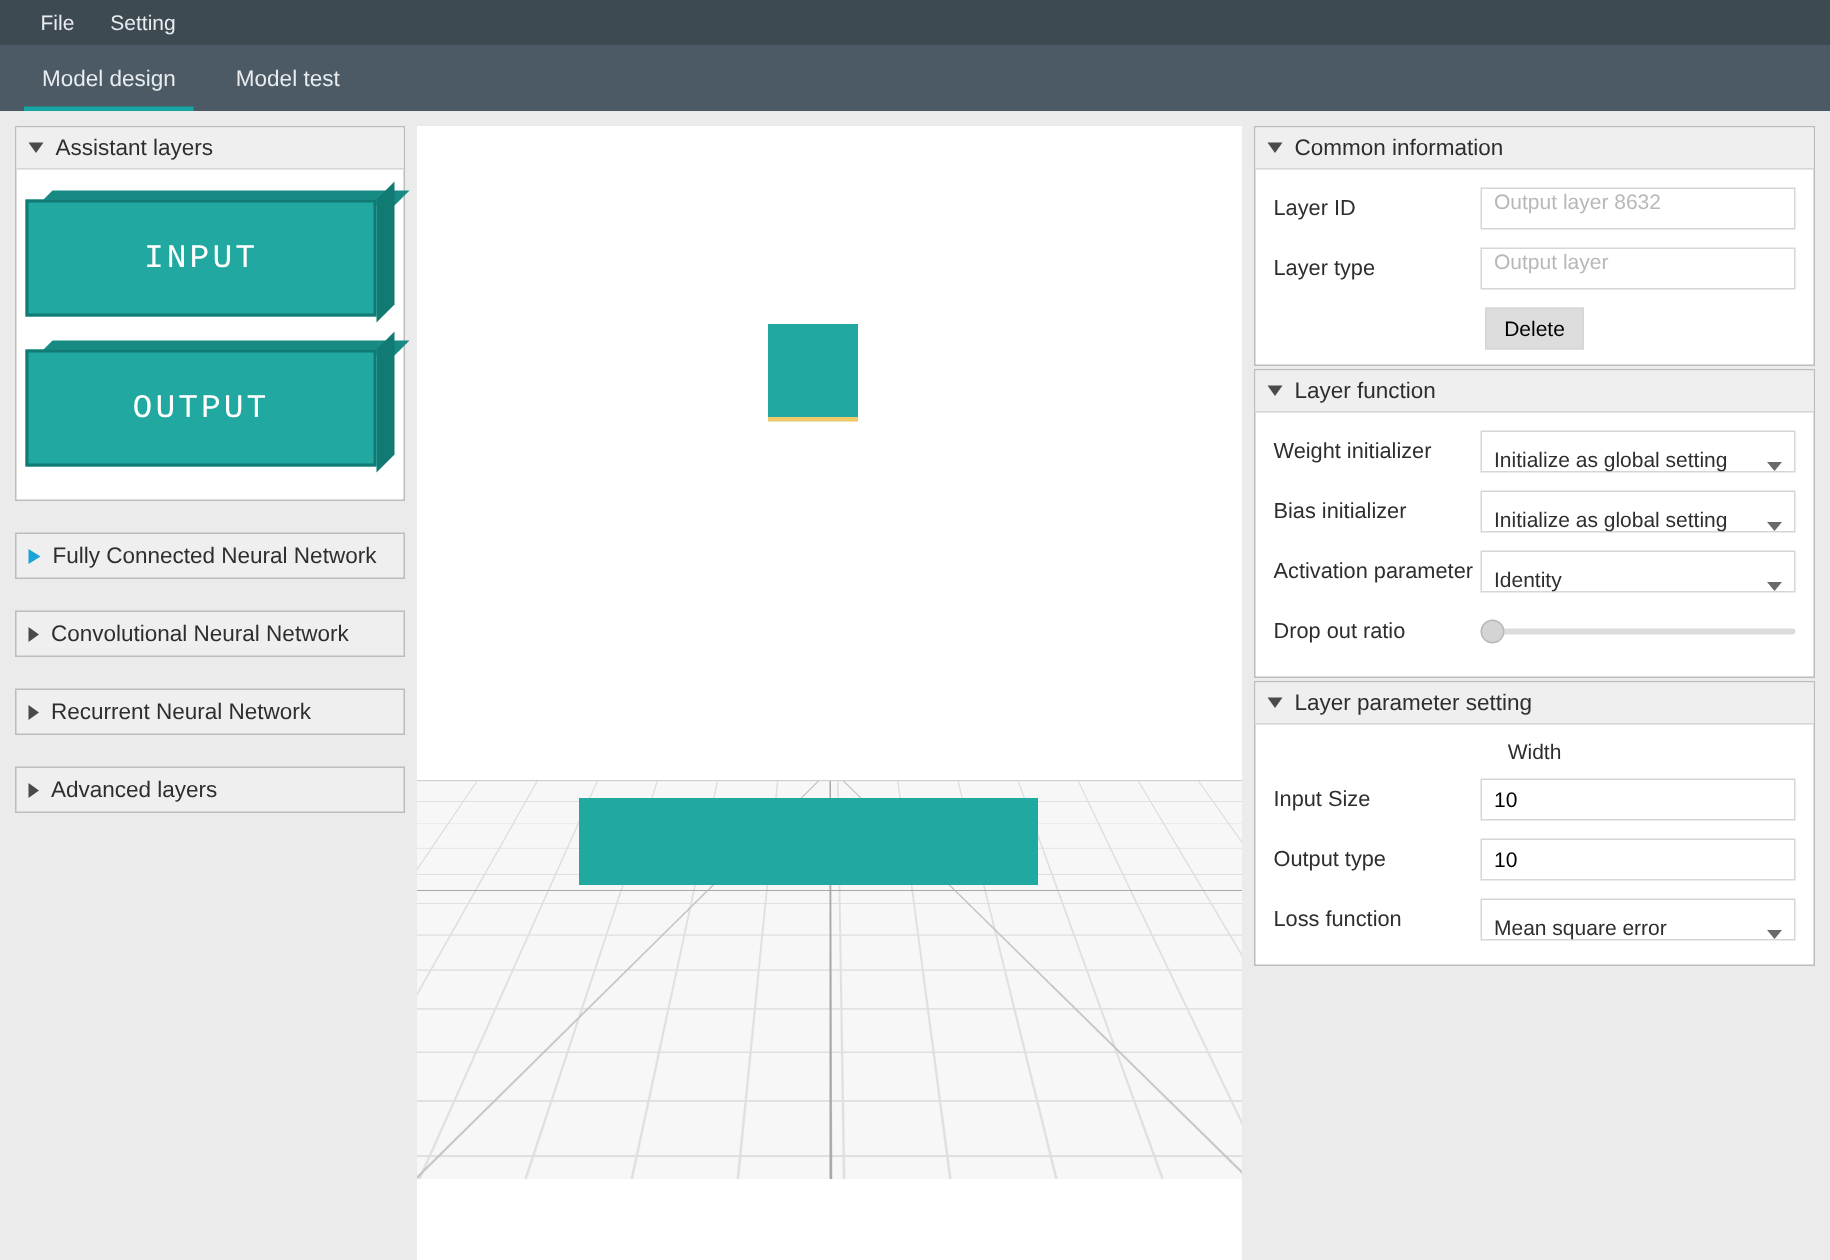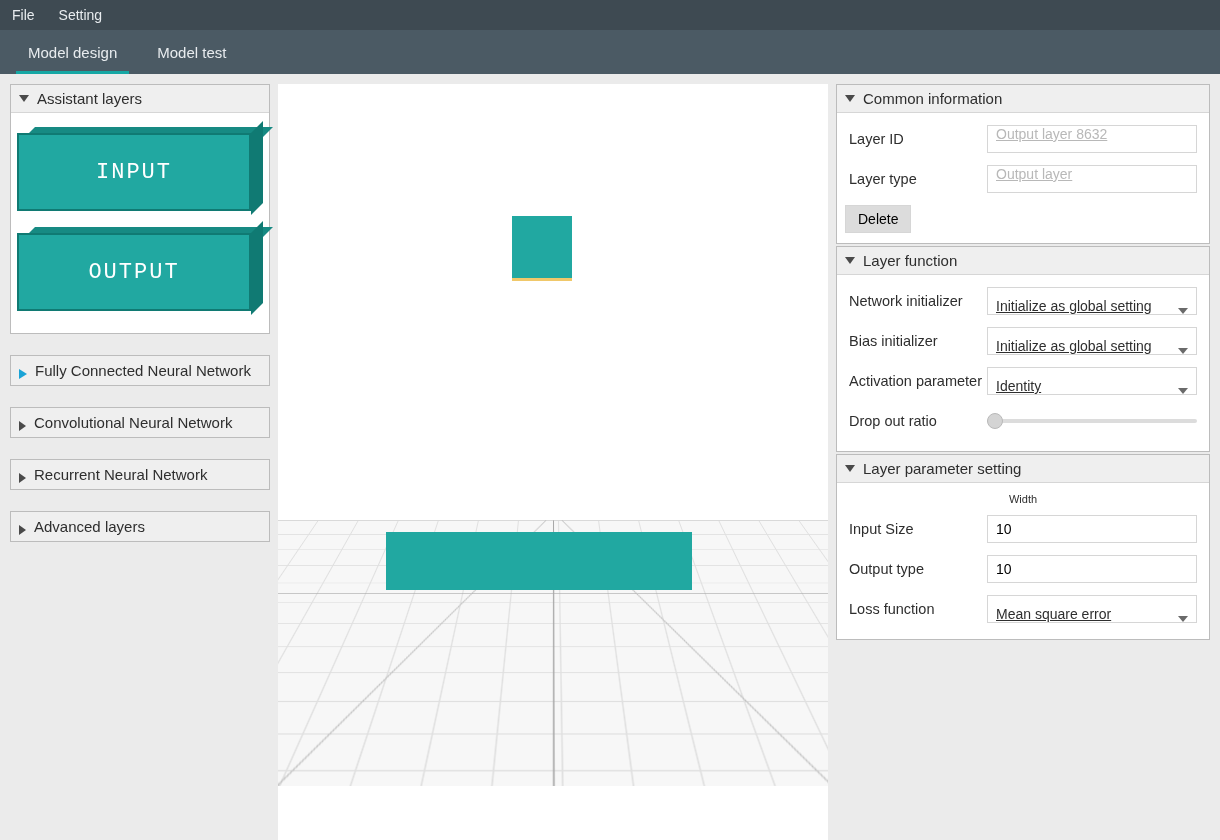--- a/index.html
+++ b/index.html
@@ -23,21 +23,21 @@
   body{
     margin:0; padding:0; width:1220px; height:840px;
     font-family:"Segoe UI","Malgun Gothic","Helvetica Neue",Arial,sans-serif;
     font-size:14px; color:var(--text); background:var(--light-bg);
     overflow:hidden;
   }
 
   
   .menubar{
     height:30px; background:var(--menu-bg); display:flex; align-items:center;
-    padding:0 0; color:var(--text-light); font-size:14px;
+    padding:0 15px; color:var(--text-light); font-size:14px;
   }
   .menubar .mitem{padding:4px 12px; cursor:pointer}
 
   
   .tabbar{
     height:44px; background:var(--tab-bg); display:flex; align-items:stretch;
     padding:0 8px; color:var(--text-light);
   }
   .tabbar .tab{
     display:flex; align-items:center; padding:0 20px; font-size:15px; cursor:pointer;
@@ -89,21 +89,21 @@
   }
   .palette-block .side3d{
     position:absolute; right:0; top:6px; bottom:-4px; width:12px;
     background:var(--teal-darker);
     transform:skewY(-45deg); transform-origin:top left;
   }
 
   
   .acc-row{
     border:1px solid var(--border); background:var(--panel-header-bg);
-    padding:6px 8px; display:flex; align-items:flex-end; margin-bottom:2px;
+    padding:6px 8px; display:flex; align-items:center; margin-bottom:2px;
     font-size:15px; cursor:pointer;margin-top:21px;
   }
   .acc-row .tri{margin-right:8px}
 
   
   .grid-floor{
     position:absolute; left:0; right:0; bottom:0; height:320px;
     background:
       repeating-linear-gradient(to right,#e0e0e0 0,#e0e0e0 1px,transparent 1px,transparent 40px),
       repeating-linear-gradient(to bottom,#e0e0e0 0,#e0e0e0 1px,transparent 1px,transparent 28px),
@@ -130,46 +130,46 @@
     left:108px; top:448px;
   }
 
   
   .form-row{
     display:flex; align-items:center; padding:6px 4px;
   }
   .form-row label{width:138px; font-size:14.5px}
   .form-row .field, .form-row .select{
     flex:1; height:28px; border:1px solid var(--border-light); background:#fff;
-    padding:0 8px; font-size:14px;text-decoration:underline;
+    padding:0 8px; font-size:14px;
   }
   .form-row .field.readonly{background:#fff; color:var(--placeholder)}
   .select{
     display:flex; align-items:flex-end; justify-content:space-between;
     background:var(--field-bg); cursor:pointer;
   }
   .select .caret{
     width:0;height:0;border-left:5px solid transparent;border-right:5px solid transparent;border-top:6px solid #6a6a6a;
   }
   .btn-delete{
     padding:5px 12px; background:#dcdcdc; border:1px solid var(--border-light); font-size:14px; cursor:pointer;
   }
-  .btn-row{display:flex;justify-content:flex-start;padding:6px 0 2px 0}
+  .btn-row{display:flex;justify-content:center;padding:6px 0 2px 0}
 
   .slider{
     flex:1; display:flex; align-items:center; height:28px; position:relative;
   }
   .slider .track{height:4px;flex:1;background:#dcdcdc;border-radius:2px}
   .slider .knob{
     width:16px;height:16px;border-radius:50%;background:#d4d4d4;border:1px solid #b9b9b9;
     position:absolute;left:0;top:6px;
   }
 
   .subheader{
-    text-align:center; padding:8px 0 4px 0; font-size:11px;
+    text-align:center; padding:8px 0 4px 0; font-size:14px;
   }
 
   input.textin{
     flex:1;height:28px;border:1px solid var(--border-light);padding:0 8px;font-size:14px;background:#fff;
   }
 </style>
 </head>
 <body>
 
 <div class="menubar">
@@ -255,21 +255,21 @@
       </div>
     </div>
 
     <div class="panel">
       <div class="panel-head">
         <span class="tri tri-down"></span>
         <span>Layer function</span>
       </div>
       <div class="panel-body" style="padding:6px 8px 10px 8px">
         <div class="form-row">
-          <label>Network initializer</label>
+          <label>Weight initializer</label>
           <div class="select">
             <span>Initialize as global setting</span>
             <span class="caret"></span>
           </div>
         </div>
         <div class="form-row">
           <label>Bias initializer</label>
           <div class="select">
             <span>Initialize as global setting</span>
             <span class="caret"></span>

